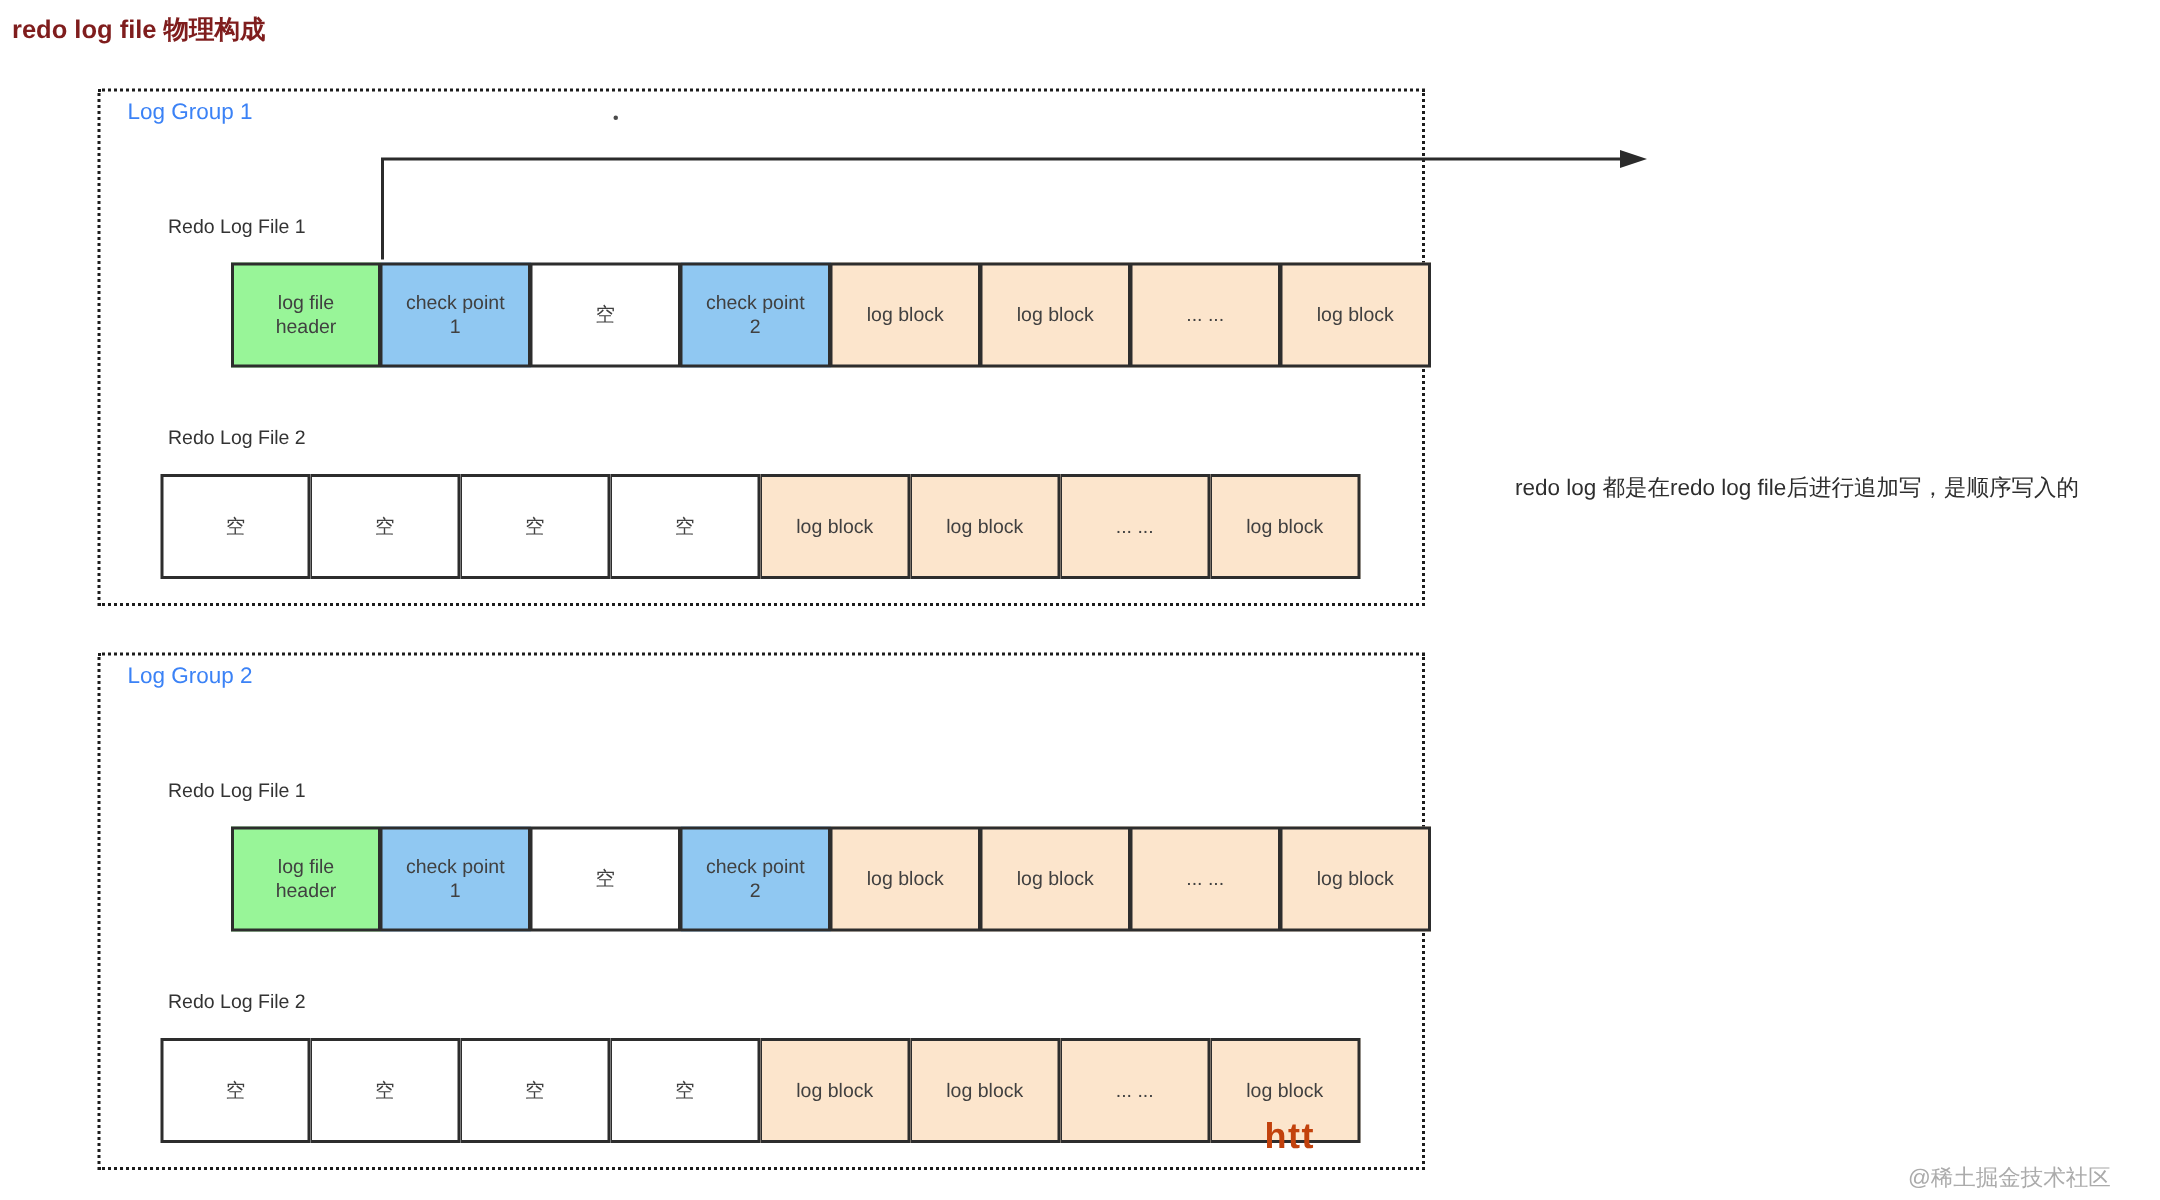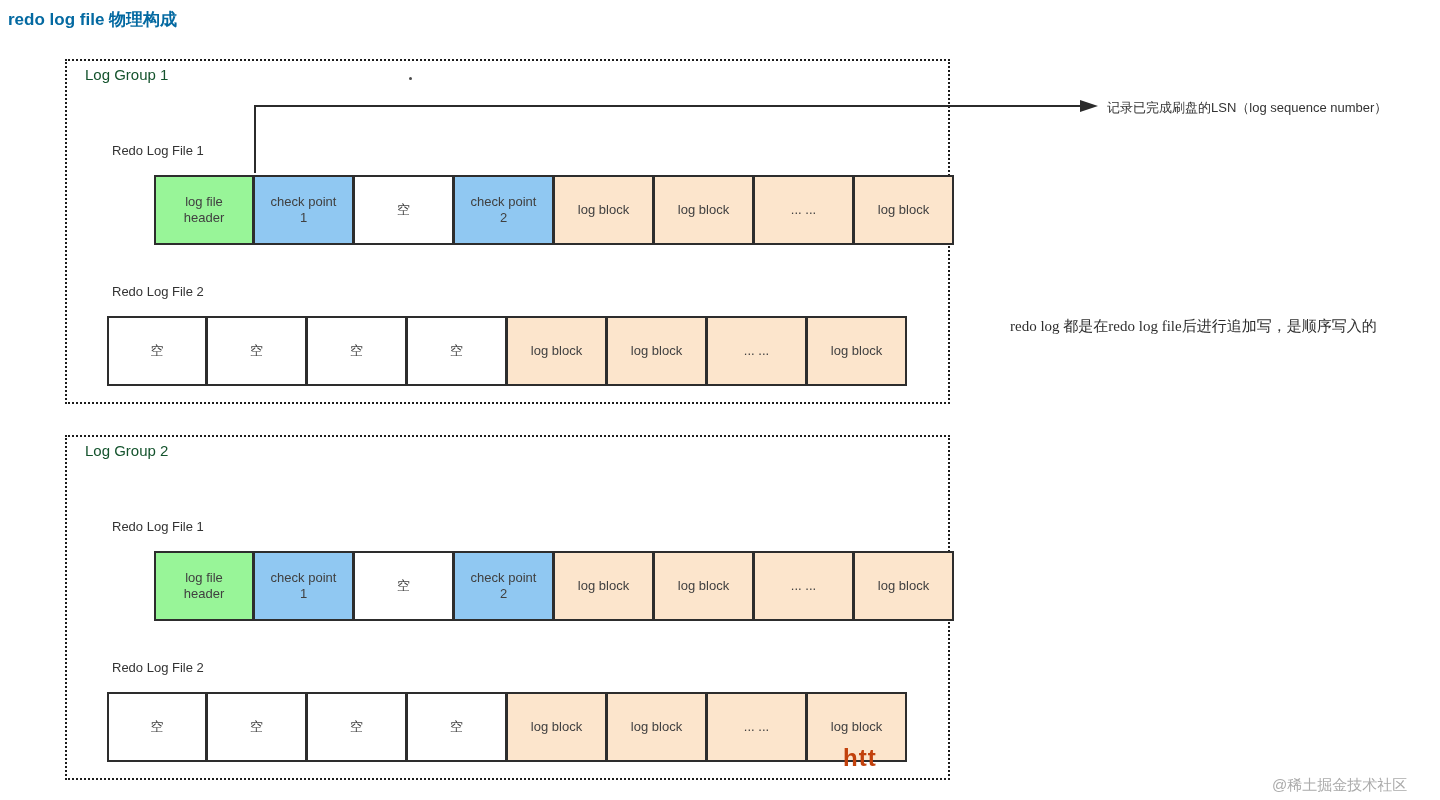--- a/index.html
+++ b/index.html
@@ -13,39 +13,39 @@
     font-family: "Liberation Sans", "DejaVu Sans", sans-serif;
     color: var(--text, #3d3d3d);
   }
   .page-title {
     position: absolute;
     left: 8px;
     top: 8px;
     margin: 0;
     font-size: 17px;
     font-weight: bold;
-    color: #0369a1;
+    color: #7f1d1d;
   }
   
   .group-box {
     position: absolute;
     left: 65px;
     width: 885px;
     height: 345px;
     border: 2px dotted #1c1c1c;
     background: transparent;
   }
   .group-box.g0 { top: 59px; }
   .group-box.g1 { top: 435px; }
   .group-label {
     position: absolute;
     left: 18px;
     top: 5px;
     font-size: 15px;
-    color: #14532d;
+    color: #3b82f6;
   }
   .file-label {
     position: absolute;
     left: 45px;
     font-size: 13px;
     color: #333333;
   }
   .file-label.row0 { top: 82px; }
   .file-label.row1 { top: 223px; }
   .block-row {
@@ -118,21 +118,21 @@
   
   .side-notes {
     position: absolute;
     left: 1010px;
     top: 316px;
     width: 428px;
     font-size: 15px;
     line-height: 20px;
     color: #2e2e2e;
   }
-  .side-notes p { margin: 0; font-family: Liberation Serif, serif; }
+  .side-notes p { margin: 0; }
   .side-notes p + p { margin-top: 20px; }
   
   .stray-dot {
     position: absolute;
     left: 409px;
     top: 77px;
     width: 3px;
     height: 3px;
     border-radius: 50%;
     background: #4a4a4a;
@@ -159,21 +159,20 @@
 </head>
 <body>
 
 <div class="canvas">
 
   <h1 class="page-title">redo log file 物理构成</h1>
 
   <div class="arrow-vline"></div>
   <div class="arrow-hline"></div>
   <div class="arrow-head"></div>
-  <div class="lsn-label">记录已完成刷盘的LSN（log sequence number）</div>
 
   <div id="groups">
       <div class="group-box g0">
         <div class="group-label">Log Group 1</div>
         <div class="file-label row0">Redo Log File 1</div>
         <div class="block-row row0">
           <div class="cell cell-green">log file
 header</div>
           <div class="cell cell-blue">check point
 1</div>

